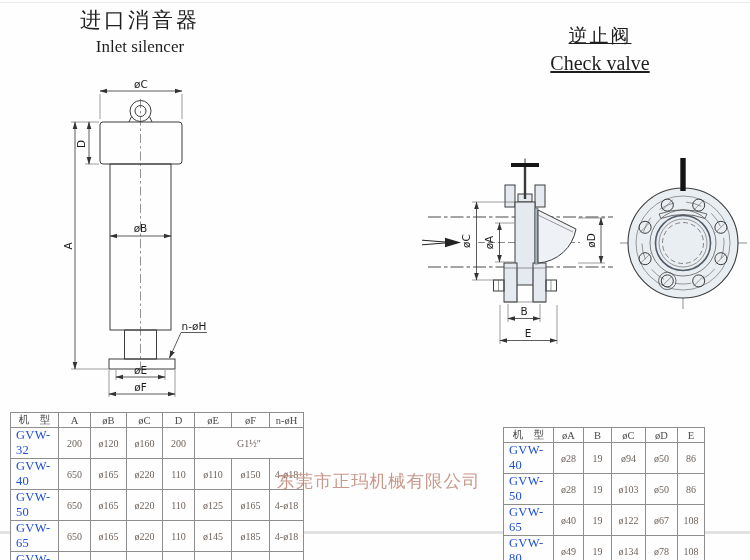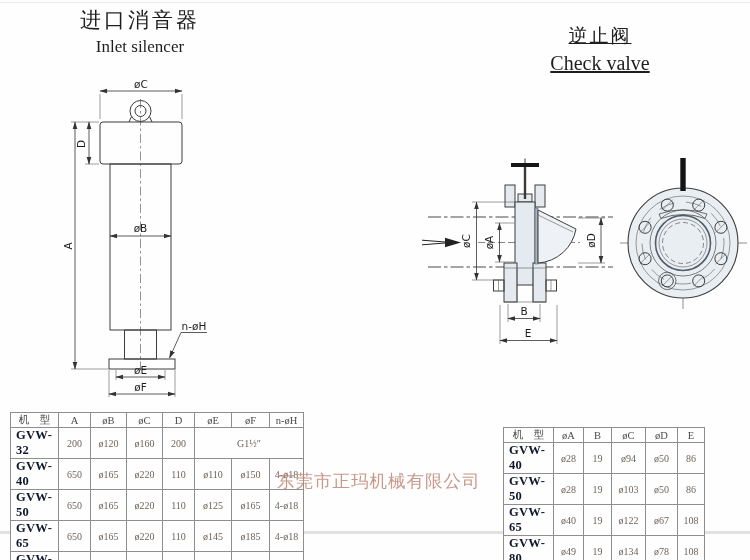--- a/index.html
+++ b/index.html
@@ -30,22 +30,22 @@
 
   table { border-collapse:collapse; position:absolute; background:#fefefe; }
   .spec-table { border:1.5px solid #777; }
   .spec-table td { border:1px solid #8e8e8e; text-align:center; vertical-align:middle;
                    font-size:10px; color:#6f635b; padding:0 1px; }
   .tbl-silencer { left:10px; top:412px; }
   .tbl-silencer td { height:14px; }
   .tbl-checkvalve { left:503px; top:427px; }
   .tbl-checkvalve td { height:14.8px; }
   td.hdr { color:#4a4a4a; font-size:10.5px;margin-top:32px; }
-  td.model { text-align:left; padding-left:5px; font-size:12.5px; font-weight:bold;
-             color:#0f172a; letter-spacing:0.3px; }
+  td.model { text-align:left; padding-left:5px; font-size:12.5px; font-weight:normal;
+             color:#1d4ed8; letter-spacing:0.3px; }
 
   .watermark { position:absolute; left:277px; top:469px; font-size:17.5px; letter-spacing:1px;
                color:#c38e7e; opacity:0.9; white-space:nowrap; z-index:5; }
 </style>
 </head>
 <body>
 
 <div class="page">
   <div class="scanline-top"></div>
   <div class="scanline-bottom"></div>

